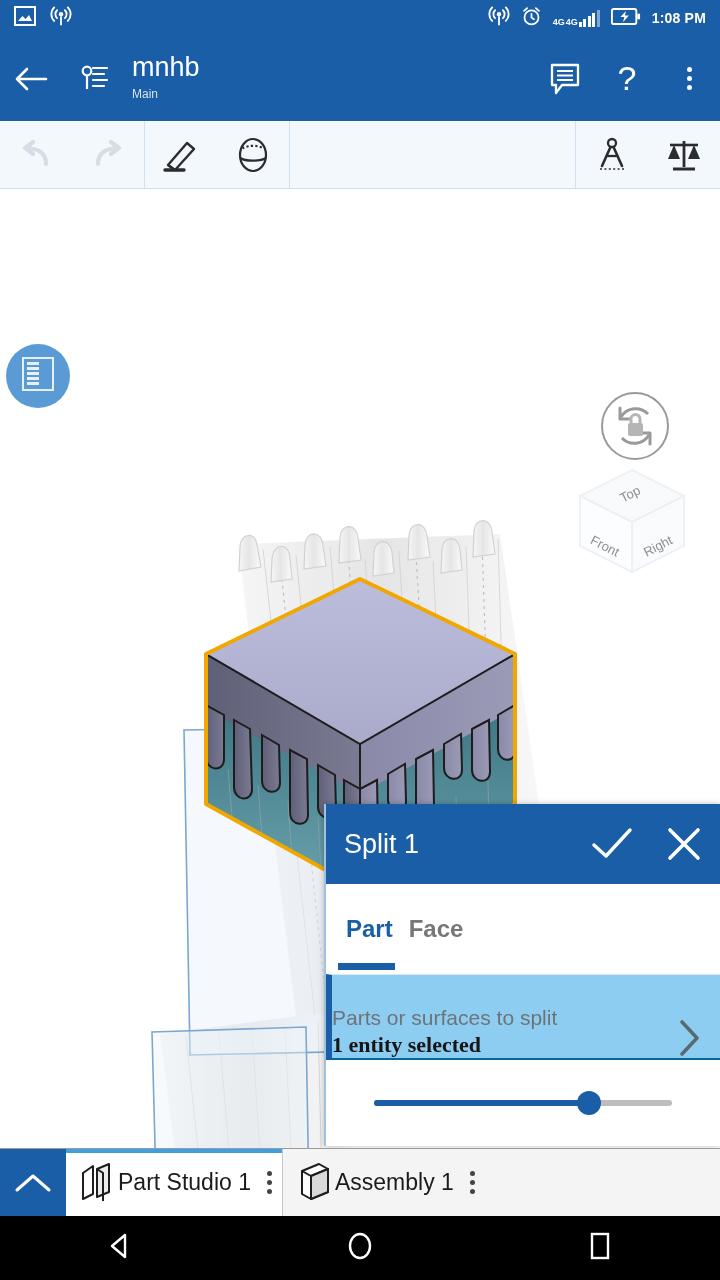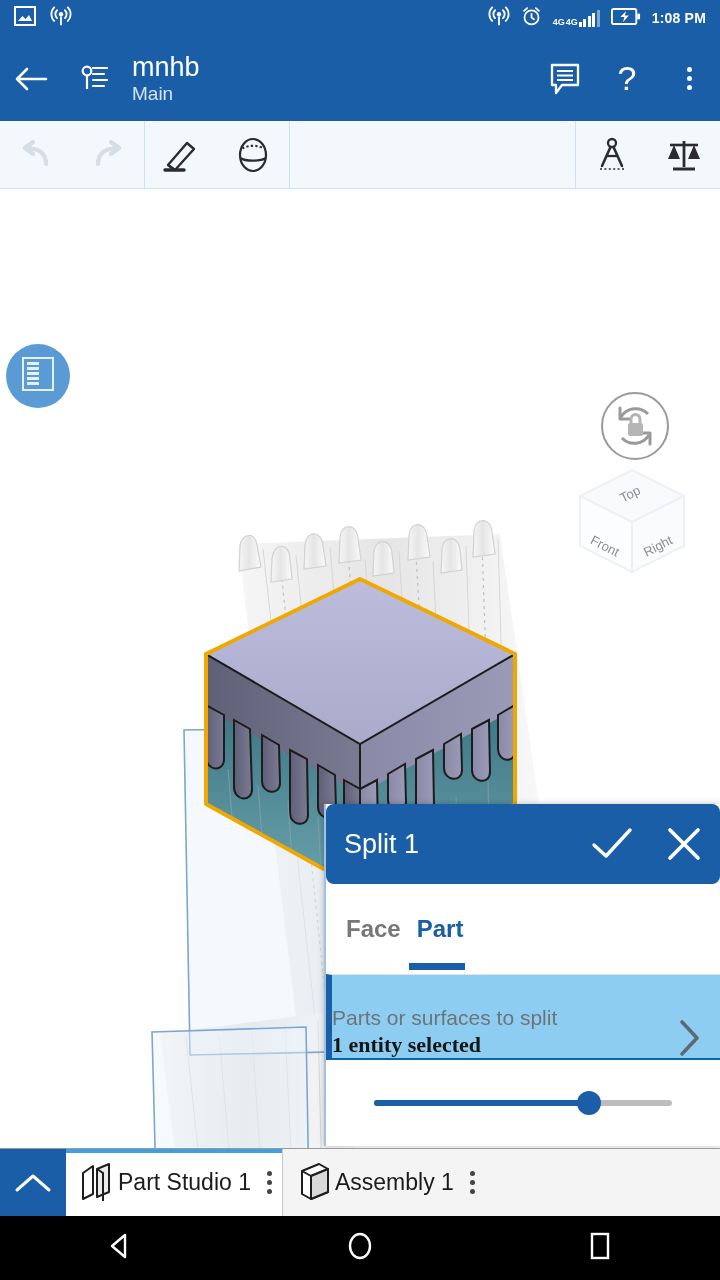--- a/index.html
+++ b/index.html
@@ -29,21 +29,21 @@
   .bars i:nth-child(5){height:17px;background:#7fa9d4}
 
   
   #appbar {
     position: absolute; top: 36px; left: 0; width: 720px; height: 85px;
     background: #1b5ea8; display: flex; align-items: center;
   }
   #appbar .ab-btn { width: 62px; height: 85px; display:flex; align-items:center; justify-content:center; }
   #titlewrap { margin-left: 8px; display: flex; flex-direction: column; justify-content: center; }
   #doctitle { color:#fff; font-size:27px; line-height:30px; font-weight:400; }
-  #docsub { color:#d5e3f2; font-size:19px; line-height:24px; font-weight:400; }
+  #docsub { color:#d5e3f2; font-size:12px; line-height:24px; font-weight:400; }
   #appbar .ab-right { margin-left:auto; display:flex; align-items:center; }
   .kebab { display:flex; flex-direction:column; gap:4px; align-items:center; }
   .kebab span { width:5px; height:5px; border-radius:50%; background:#fff; display:block; }
 
   
   #toolbar {
     position:absolute; top:121px; left:0; width:720px; height:68px;
     background:#f3f8fd; display:flex; align-items:stretch;
     border-bottom:1px solid #cfe0f0;
   }
@@ -68,21 +68,20 @@
   
   #dialog {
     position:absolute; left:324px; top:804px; width:396px; height:342px;
     background:#ffffff; border-left:2px solid #9fc2e0;
     box-shadow:0 0 6px rgba(0,0,0,.25);
     display:flex; flex-direction:column;
   }
   #dlg-header {
     height:80px; background:#1b5ea8; display:flex; align-items:center;
     padding-left:18px;
-    border-radius:8px;
   }
   #dlg-title { color:#fff; font-size:27px; font-weight:400; }
   #dlg-header .acts { margin-left:auto; display:flex; align-items:center; }
   #dlg-header .acts > div { width:72px; height:80px; display:flex; align-items:center; justify-content:center; }
   #dlg-tabs {
     height:90px; background:#fff; display:flex; align-items:center;
     padding-left:12px; position:relative;
   }
   .dtab { font-size:24px; font-weight:bold; padding:0 8px; color:#777; position:relative; height:90px; display:flex; align-items:center; }
   .dtab.active { color:#1b5ea8; }
@@ -467,25 +466,25 @@
         </div>
         <div>
           <svg width="36" height="36" viewBox="0 0 36 36">
               <path d="M4 4 L32 32 M32 4 L4 32" fill="none" stroke="#fff" stroke-width="3.6" stroke-linecap="round"></path>
             </svg>
         </div>
       </div>
     </div>
 
     <div id="dlg-tabs">
+      <div class="dtab active">
+        <span>Part</span>
+      </div>
       <div class="dtab">
         <span>Face</span>
-      </div>
-      <div class="dtab active">
-        <span>Part</span>
       </div>
     </div>
 
     <div id="dlg-row">
       <div class="texts">
         <span id="row-label">Parts or surfaces to split</span>
         <span id="row-value">1 entity selected</span>
       </div>
       <div class="chev">
         <svg width="26" height="40" viewBox="0 0 26 40">

